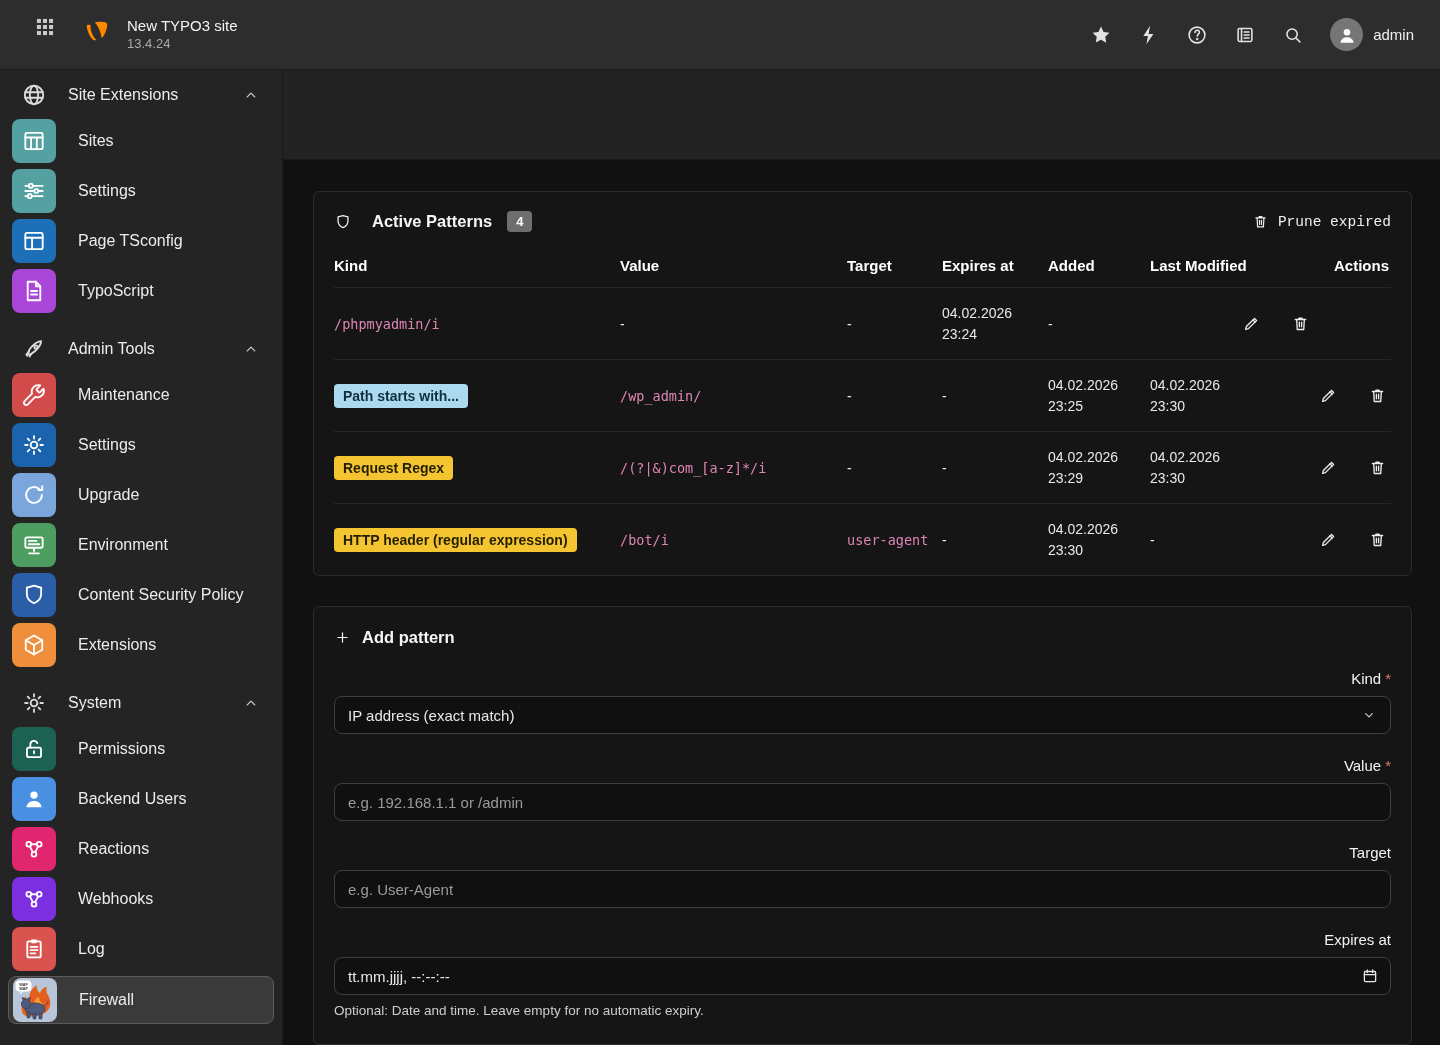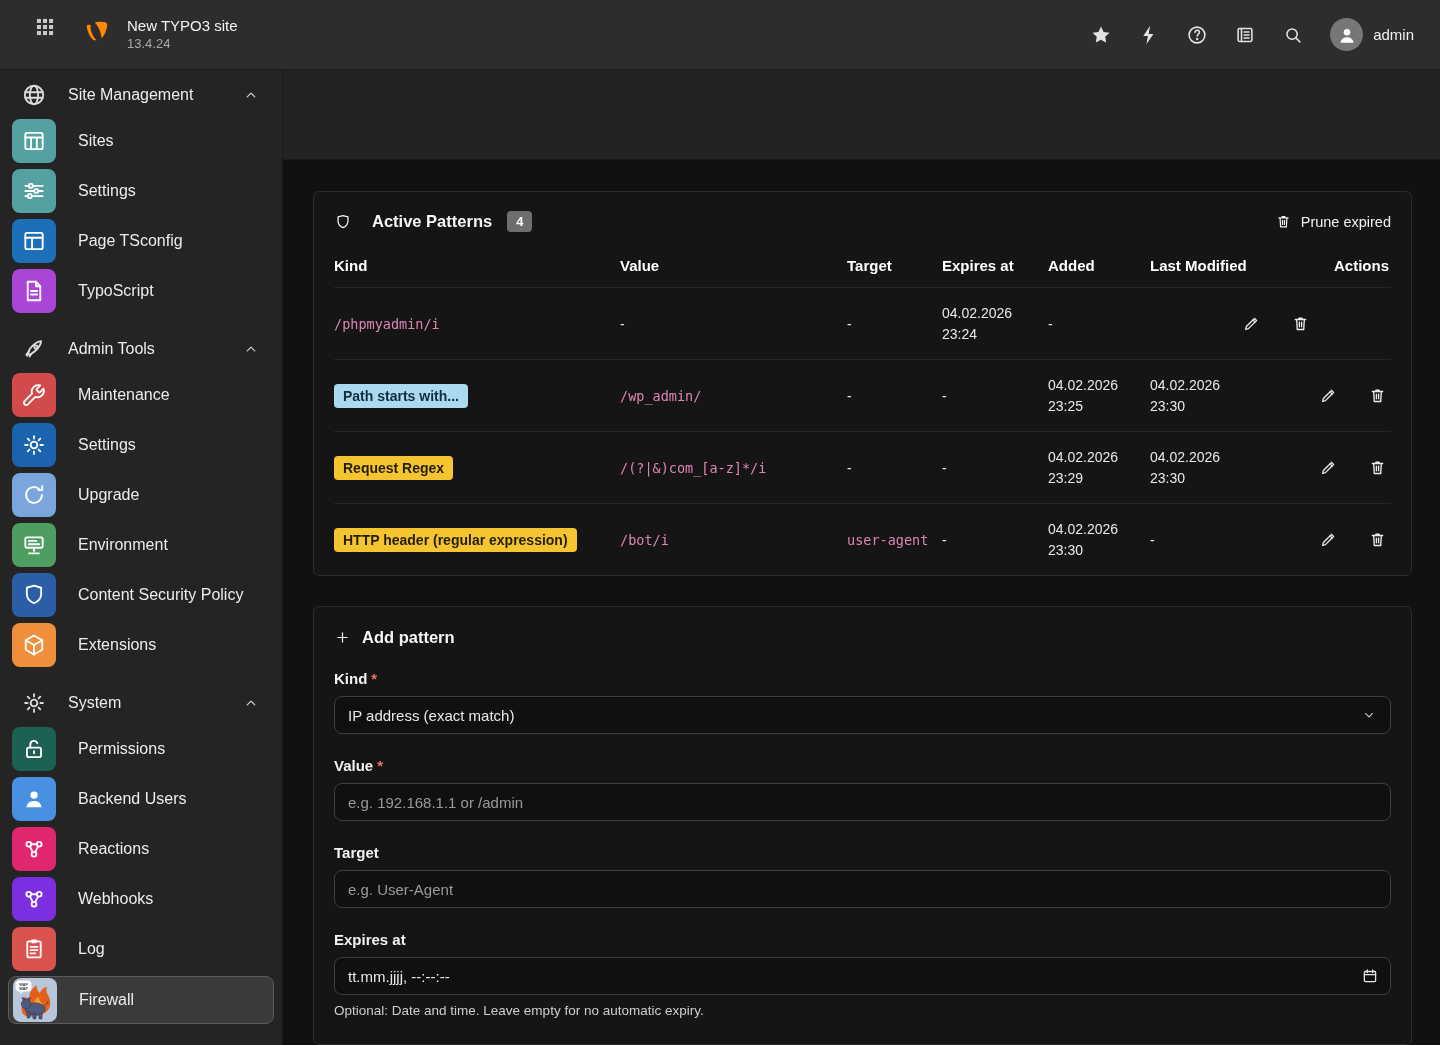--- a/index.html
+++ b/index.html
@@ -46,21 +46,21 @@
   .nav-item.selected { background:#3a3a3a; border:1px solid #5c5c5c; border-radius:8px; margin:2px 8px; padding-left:4px; height:48px; }
 
   
   .panel { background:#151515; border:1px solid #2c2c2c; border-radius:6px; }
   .panel + .panel { margin-top:30px; }
   .panel-head { display:flex; align-items:center; padding:19px 20px 10px; }
   .panel-title-icon { width:18px; height:18px; color:#f0f0f0; }
   .panel-title-icon svg { width:100%; height:100%; }
   .panel-title { font-size:16.5px; font-weight:bold; color:#f5f5f5; margin-left:20px; }
   .count-badge { background:#6e6e6e; color:#fff; font-size:13px; font-weight:bold; border-radius:4px; padding:3px 9px; margin-left:15px; }
-  .prune-btn { margin-left:auto; display:flex; align-items:center; gap:9px; color:#f0f0f0; font-size:14.5px; background:none; border:none; cursor:pointer; font-family:Liberation Sans, sans-serif; }
+  .prune-btn { margin-left:auto; display:flex; align-items:center; gap:9px; color:#f0f0f0; font-size:14.5px; background:none; border:none; cursor:pointer; font-family:Liberation Mono, monospace; }
   .prune-btn .ic { width:17px; height:17px; }
   .prune-btn .ic svg { width:100%; height:100%; }
 
   
   .grid-table { padding:0 20px; }
   .t-head, .t-row { display:grid; grid-template-columns:286px 227px 95px 106px 102px 164px 1fr; align-items:center; }
   .t-head { font-weight:bold; font-size:15px; color:#fff; padding:15px 0 13px; }
   .t-head .right { text-align:right; padding-right:2px; }
   .t-row { height:72px; border-top:1px solid #262626; font-size:14px; color:#e9e9e9; }
   .badge { display:inline-block; font-size:14px; font-weight:bold; padding:4px 9px; border-radius:4px; }
@@ -72,21 +72,21 @@
   .actions-cell { display:flex; gap:30px; justify-content:flex-end; padding-right:4px; }
   .action-btn { background:none; border:none; color:#ededed; cursor:pointer; width:19px; height:19px; padding:0; }
   .action-btn svg { width:100%; height:100%; }
 
   
   .form-head { display:flex; align-items:center; gap:11px; padding:21px 20px 0; font-size:16.5px; font-weight:bold; color:#f5f5f5; }
   .form-head .ic { width:17px; height:17px; }
   .form-head .ic svg { width:100%; height:100%; }
   .form-body { padding:0 20px 26px; }
   .field { margin-top:23px; }
-  .field-label { font-size:15px; font-weight:bold; color:#f2f2f2; margin-bottom:9px; }
+  .field-label { font-size:15px; font-weight:normal; color:#f2f2f2; margin-bottom:9px;text-align:right; }
   .req { color:#e8756a; margin-left:4px; }
   .tinput, .tselect { width:100%; height:38px; background:#101010; border:1px solid #3f3f3f; border-radius:8px;
                       color:#e8e8e8; font-size:15px; padding:0 13px; font-family:inherit; }
   .tinput::placeholder { color:#9a9a9a; opacity:1; }
   .tselect { display:flex; align-items:center; justify-content:space-between; cursor:pointer; }
   .tselect .chevd { width:16px; height:16px; color:#cfcfcf; }
   .tselect .chevd svg { width:100%; height:100%; }
   .help { font-size:13.5px; color:#cdcdcd; margin-top:8px; }
   .date-wrap { position:relative; }
   .cal-icon { position:absolute; right:12px; top:50%; transform:translateY(-50%); width:18px; height:18px; color:#e8e8e8; cursor:pointer; }
@@ -153,21 +153,21 @@
 
   <div class="app-body">
 
     <nav class="sidebar" id="sidebar">
         <div class="nav-section">
           <span class="section-icon"><svg viewBox="0 0 24 24" fill="none" stroke="currentColor" stroke-width="1.7" stroke-linecap="round" stroke-linejoin="round">
               <circle cx="12" cy="12" r="8.5"></circle>
               <ellipse cx="12" cy="12" rx="3.8" ry="8.5"></ellipse>
               <path d="M4 9.5h16M4 14.5h16"></path>
             </svg></span>
-          <span class="section-label">Site Management</span>
+          <span class="section-label">Site Extensions</span>
           <span class="chev"><svg viewBox="0 0 24 24" fill="none" stroke="currentColor" stroke-width="1.7" stroke-linecap="round" stroke-linejoin="round">
               <path d="M7 14.5l5-5 5 5"></path>
             </svg></span>
         </div>
         <div class="nav-item">
           <span class="tile" style="background:#55a1a1">
             <svg viewBox="0 0 24 24" fill="none" stroke="currentColor" stroke-width="1.7" stroke-linecap="round" stroke-linejoin="round">
               <rect x="4" y="4.5" width="16" height="15" rx="1.5"></rect>
               <path d="M4 8.8h16M9.3 8.8v10.7M14.6 8.8v10.7"></path>
             </svg>

